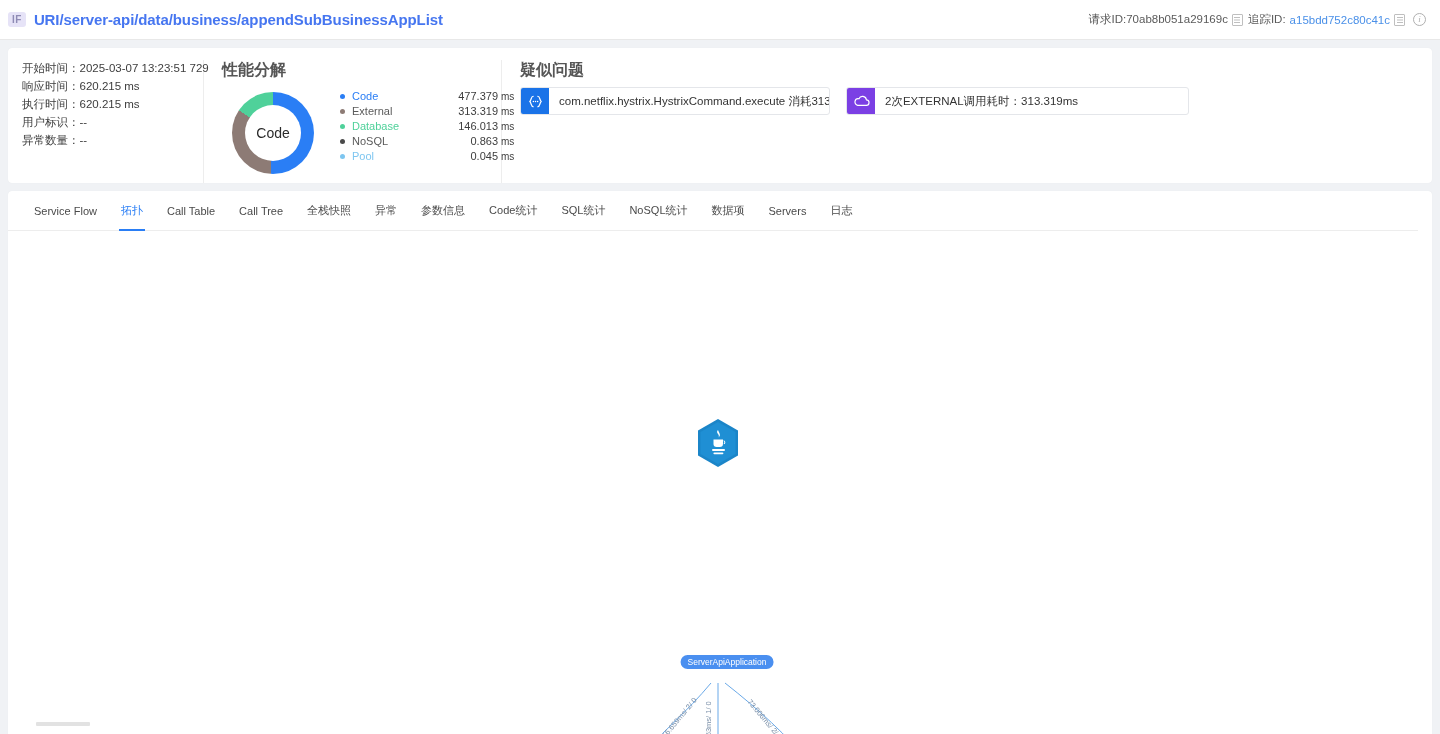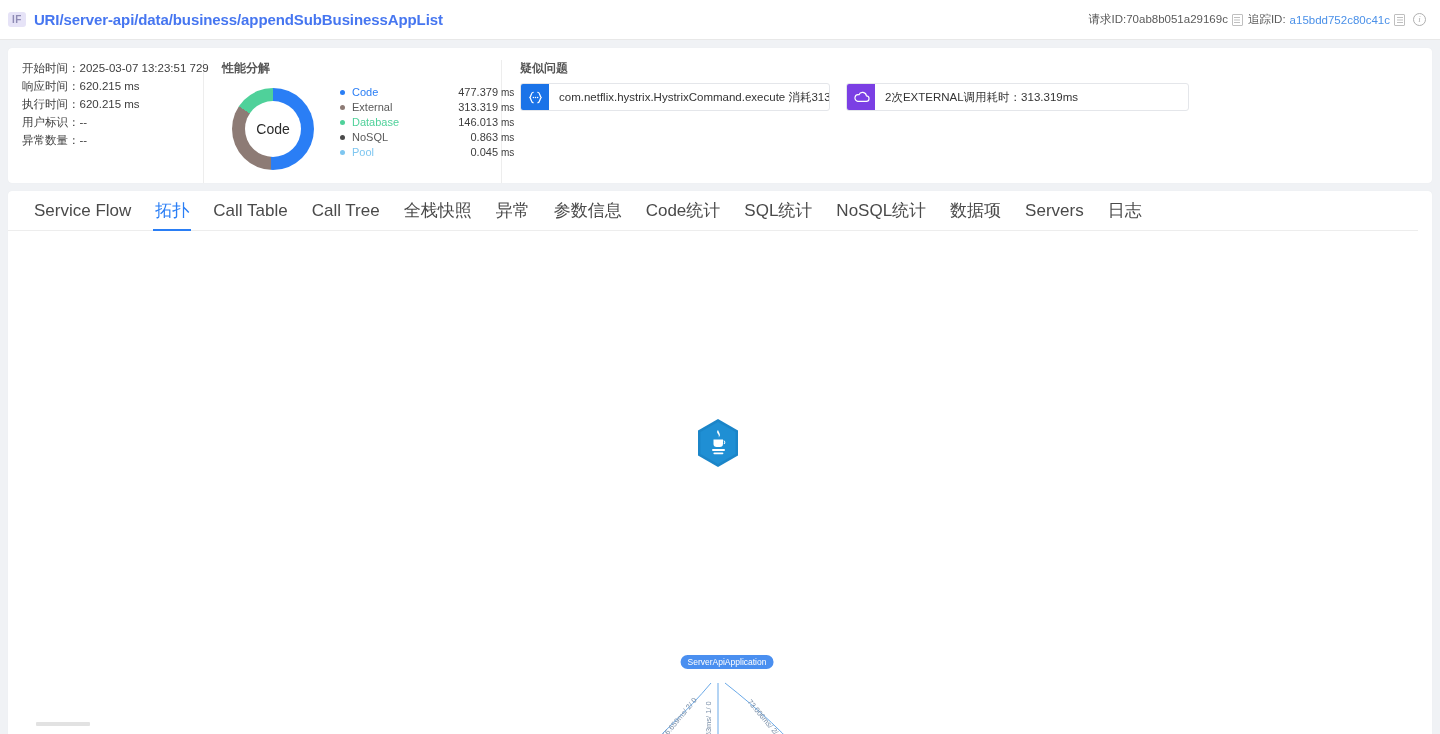--- a/index.html
+++ b/index.html
@@ -63,21 +63,21 @@
   .pane-perf { width: 298px; border-right: 1px solid #ededed; padding-left: 18px;}
   .pane-issues { flex: 1; padding-left: 18px; padding-right: 18px; }
 
   .meta-row {
     display: flex; font-size: 11.5px; color: #3d3d3d;
     line-height: 16px; margin-bottom: 2px; white-space: nowrap;
   }
   .meta-label { color: #3d3d3d; }
   .meta-value { color: #3d3d3d; }
 
-  .pane-title { font-size: 12px; color: #555; margin-bottom: 6px; font-weight: bold;}
+  .pane-title { font-size: 16px; color: #555; margin-bottom: 6px; font-weight: bold;}
 
   .perf-body { display: flex; align-items: flex-start; }
   .donut-wrap { width: 82px; height: 82px; position: relative; margin: 5px 0 0 10px; }
   .donut { width: 82px; height: 82px; border-radius: 50%; }
   .donut-hole {
     position: absolute; left: 13px; top: 13px;
     width: 56px; height: 56px; border-radius: 50%; background: #fff;
     display: flex; align-items: center; justify-content: center;
     font-size: 14px; color: #2b2b2b;
   }
@@ -114,21 +114,21 @@
     border-radius: 4px; height: 560px;
     box-shadow: 0 0 1px rgba(0,0,0,.07);
     position: relative; overflow: hidden;
   }
   .tabs {
     display: flex; align-items: center; height: 40px;
     padding: 0 0 0 14px; border-bottom: 1px solid #ededed;
     margin: 0 14px 0 0;
   }
   .tab {
-    font-size: 17px; color: #4a4a4a; height: 40px;
+    font-size: 11px; color: #4a4a4a; height: 40px;
     display: flex; align-items: center; padding: 0 12px;
     position: relative; white-space: nowrap; cursor: pointer;
   }
   .tab.active { color: #2a7ef5; font-weight: normal; }
   .tab.active::after {
     content: ""; position: absolute; left: 10px; right: 10px;
     bottom: 0; height: 2px; background: #2a7ef5;
   }
 
   .topology { position: relative; height: 518px; }

